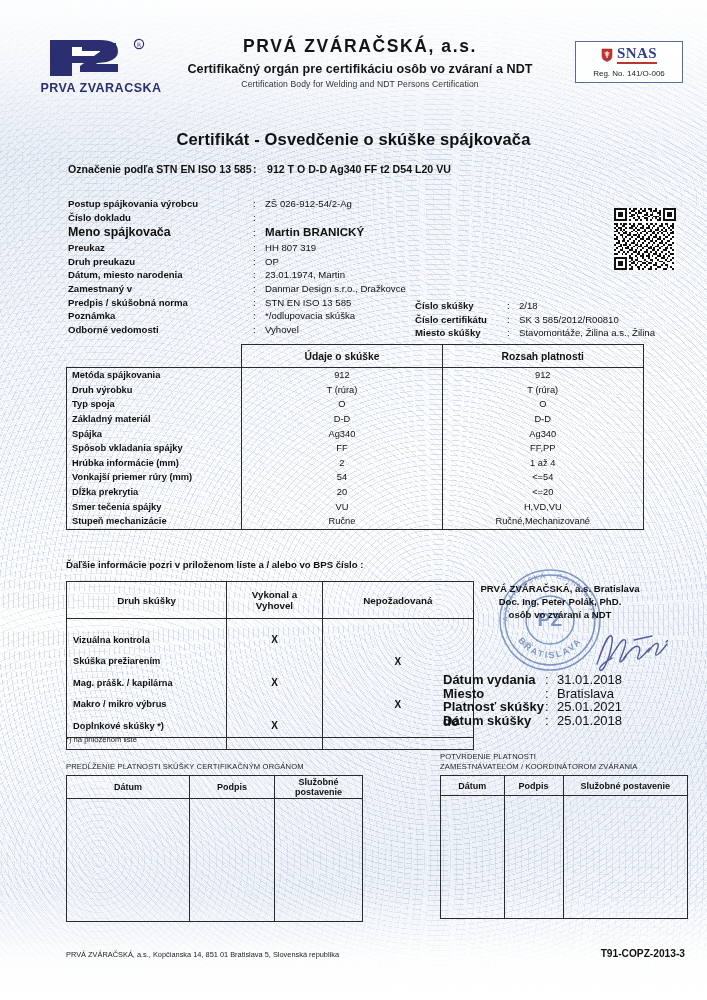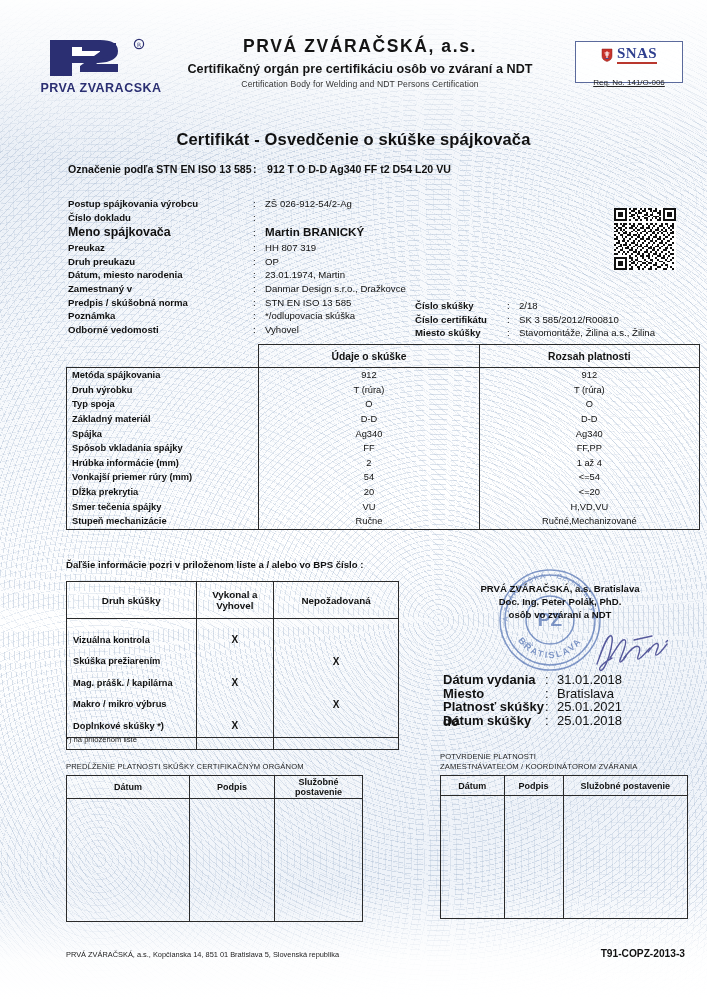--- a/index.html
+++ b/index.html
@@ -71,21 +71,21 @@
     border:1px solid #5b6a9c; background:rgba(255,255,255,0.82);
     text-align:center; box-sizing:border-box;
   }
   .snas-row { display:flex; align-items:center; justify-content:center; gap:4px; margin-top:4px; }
   .snas-shield { width:12px; height:14px; display:block; }
   .snas-word {
     font-family:"Liberation Serif", serif; font-weight:bold; font-size:15px;
     color:#2f3f8f; letter-spacing:0.4px; line-height:1;
     border-bottom:2px solid #b9372e; padding-bottom:1px;
   }
-  .snas-reg { font-size:8px; color:#222; margin-top:14px;text-decoration:underline; }
+  .snas-reg { font-size:8px; color:#222; margin-top:5px; }
 
   
   .doc-title {
     position:absolute; left:0; top:130px; width:707px; text-align:center;
     font-size:16.5px; font-weight:bold; color:#111; letter-spacing:0.15px;
   }
 
   
   .designation { position:absolute; left:68px; top:163px; font-size:10.6px; font-weight:bold; color:#111; }
   .designation .lbl { display:inline-block; width:185px; }
@@ -105,21 +105,21 @@
   .ident-right .row { display:flex; align-items:baseline; height:13.6px; }
   .ident-right .lbl { width:92px; font-weight:bold; }
   .ident-right .colon { width:12px; }
 
   
   .qr { position:absolute; left:614px; top:208px; width:62px; height:62px; }
   .qr svg { display:block; width:62px; height:62px; }
 
   
   .main-table {
-    position:absolute; left:66px; top:344px; width:634px;
+    position:absolute; left:66px; top:344px; width:578px;
     border-collapse:collapse; font-size:9.3px; color:#111;
   }
   .main-table td, .main-table th { padding:0; border:0; }
   .main-table .hdr-blank { width:172px; }
   .main-table th.col-h {
     height:22px; font-size:10.3px; font-weight:bold; text-align:center;
     border:1px solid #2a2a2a; background:rgba(255,255,255,0.12);
   }
   .main-table td.k {
     width:172px; height:14.6px; font-weight:bold; padding-left:5px;
@@ -134,21 +134,21 @@
   .main-table td.v.c1 { width:203px; }
   .main-table td.v.c2 { width:203px; }
 
   
   .note-line {
     position:absolute; left:66px; top:559px; font-size:9.6px; font-weight:bold; color:#111;
   }
 
   
   .exam-table {
-    position:absolute; left:66px; top:581px; width:333px;
+    position:absolute; left:66px; top:581px; width:408px;
     border-collapse:collapse; font-size:9.3px; color:#111;border-radius:23px;
   }
   .exam-table th {
     border:1px solid #2a2a2a; height:34px; font-size:9.8px; font-weight:bold;
     text-align:center; background:rgba(255,255,255,0.10);
   }
   .exam-table th.c0 { width:140px; }
   .exam-table th.c1 { width:82px; }
   .exam-table th.c2 { width:132px; }
   .exam-table td {

